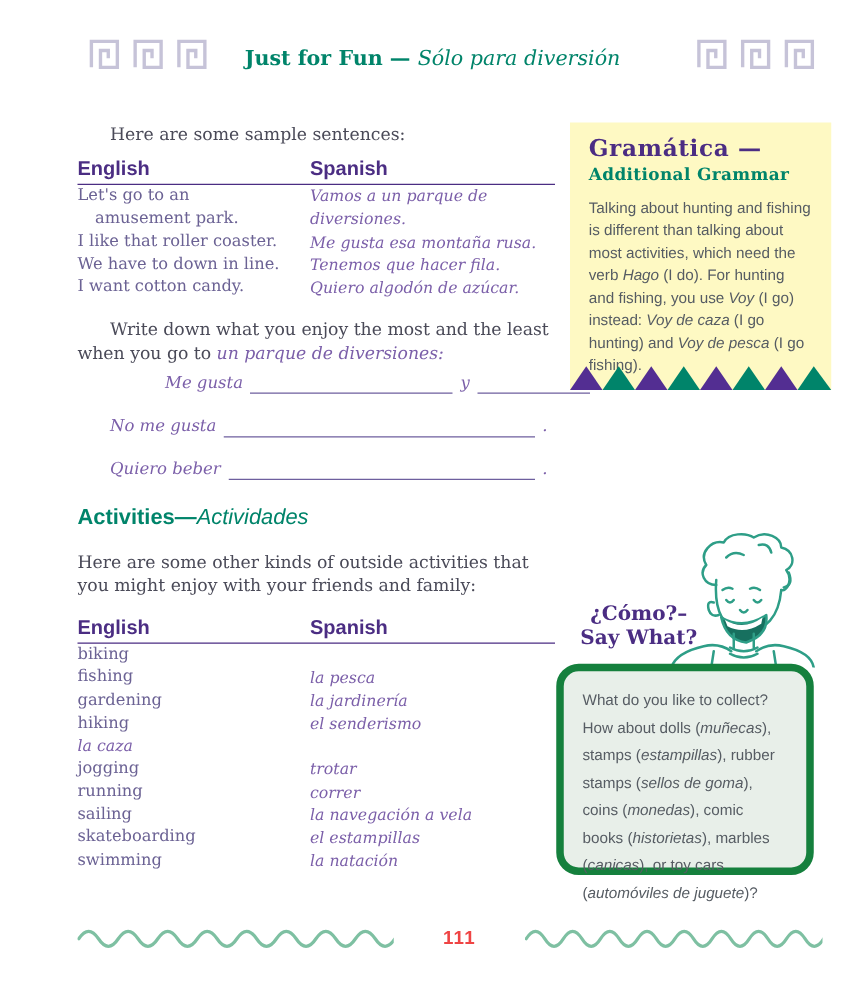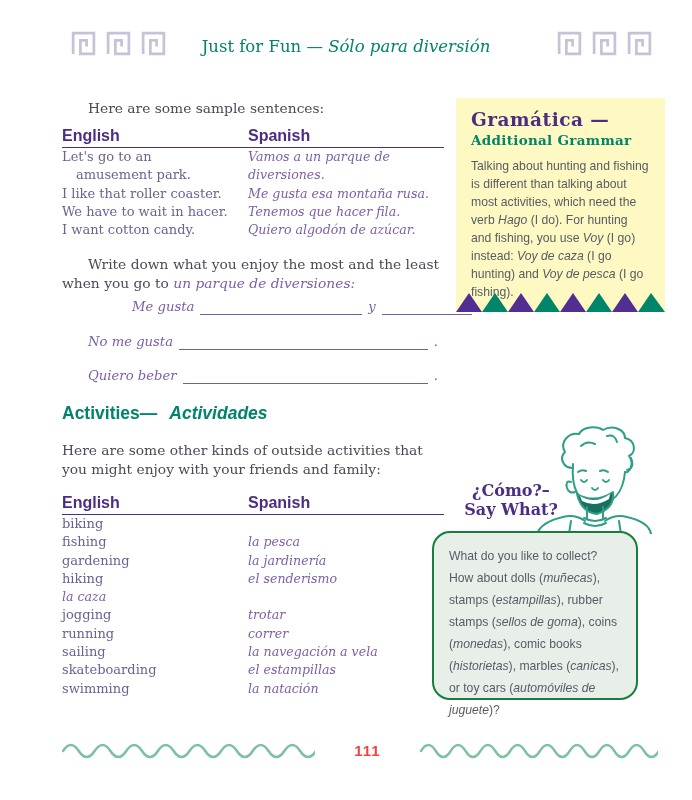--- a/index.html
+++ b/index.html
@@ -7,21 +7,21 @@
   .page { position:relative; width:692px; height:800px; background:#fff; overflow:hidden; }
 
   .serif { font-family:"DejaVu Serif", serif; }
 
   
   .ornaments { position:absolute; top:30px; display:flex; gap:8px; }
   .orn-left  { left:70px; }
   .orn-right { left:556px; }
   .page-title { position:absolute; top:37px; left:0; width:692px; text-align:center;
                 font-size:16.5px; color:#00846a; }
-  .page-title b { font-weight:normal; }
+  .page-title b { font-weight:bold; }
   .page-title i { font-style:italic; font-weight:normal; }
 
   
   .intro-par { position:absolute; left:62px; width:382px; font-size:13.8px; line-height:19px;
                color:#4a4a58; text-indent:26px; }
   .p1 { top:99px; }
   .p2 { top:255px; }
   .p2 .purple { color:#7b5fa9; }
 
   .vtable { position:absolute; left:62px; width:382px; }
@@ -43,21 +43,21 @@
   .b1 { top:299px;margin-left:44px; }
   .b2 { top:334px; }
   .b3 { top:368px; }
   .blank-line { border-bottom:1.2px solid #6e5f9e; height:15px; margin:0 6px; }
   .grow18 { flex:1.8; } .grow10 { flex:1; }
 
   
   .act-head { position:absolute; left:62px; top:403px; font-size:17.5px; color:#00846a;
               font-family:"Liberation Sans", sans-serif; }
   .act-head b { font-weight:bold; }
-  .act-head i { font-weight:bold; font-style:italic;margin-left:12px; }
+  .act-head i { font-weight:normal; font-style:italic; }
   .act-intro { position:absolute; left:62px; top:441px; width:370px; font-size:13.8px;
                line-height:19px; color:#4a4a58; text-indent:0; }
 
   
   .gram-box { position:absolute; left:456px; top:98px; width:209px; height:214px;
               background:#fef9c3; }
   .gram-inner { padding:11px 15px 0 15px; }
   .gram-title { font-family:"DejaVu Serif", serif; font-weight:bold; font-size:18.5px;
                 letter-spacing:0.5px; color:#4b2d83; }
   .gram-sub   { font-family:"DejaVu Serif", serif; font-weight:bold; font-size:13.5px;
@@ -66,22 +66,22 @@
                 line-height:18px; color:#565c63; }
   .gram-body i { font-style:italic;text-align:center; }
   .tri-strip { position:absolute; bottom:0; left:0; display:block; }
 
   
   .como-label { position:absolute; left:450px; top:481px; width:122px; text-align:center;
                 font-family:"DejaVu Serif", serif; font-weight:bold; font-size:16px;
                 line-height:19px; color:#4b2d83; }
   .cartoon { position:absolute; left:523px; top:424px; }
 
-  .bubble { position:absolute; left:432px; top:531px; width:206px; height:169px;
-            background:#e8efe9; border:2px solid #15803d; border-radius:18px;
+  .bubble { position:absolute; left:445px; top:531px; width:206px; height:169px;
+            background:#e8efe9; border:6px solid #15803d; border-radius:18px;
             padding:12px 15px; font-family:"Liberation Sans", sans-serif;
             font-size:12.2px; line-height:22px; color:#565c63; }
   .bubble i { font-style:italic; }
 
   
   .footer { position:absolute; left:62px; top:741px; width:596px; display:flex;
             align-items:center; justify-content:space-between; }
   .page-num { font-family:"Liberation Sans", sans-serif; font-weight:bold; font-size:15px;
               letter-spacing:1px; color:#ef4444; padding:0 14px; }
 </style>
@@ -130,21 +130,21 @@
         <div>Let's go to an</div>
         <div class="l2">amusement park.</div>
       </div>
       <div class="cell-es">Vamos a un parque de diversiones.</div>
     </div>
     <div class="trow">
       <div class="cell-en">I like that roller coaster.</div>
       <div class="cell-es">Me gusta esa montaña rusa.</div>
     </div>
     <div class="trow">
-      <div class="cell-en">We have to wait in hacer.</div>
+      <div class="cell-en">We have to down in line.</div>
       <div class="cell-es">Tenemos que hacer fila.</div>
     </div>
     <div class="trow">
       <div class="cell-en">I want cotton candy.</div>
       <div class="cell-es">Quiero algodón de azúcar.</div>
     </div>
   </div>
 
   <div class="intro-par p2"><span>Write down what you enjoy the most and the least when you go to </span><i class="purple">un parque de diversiones:</i></div>
 

